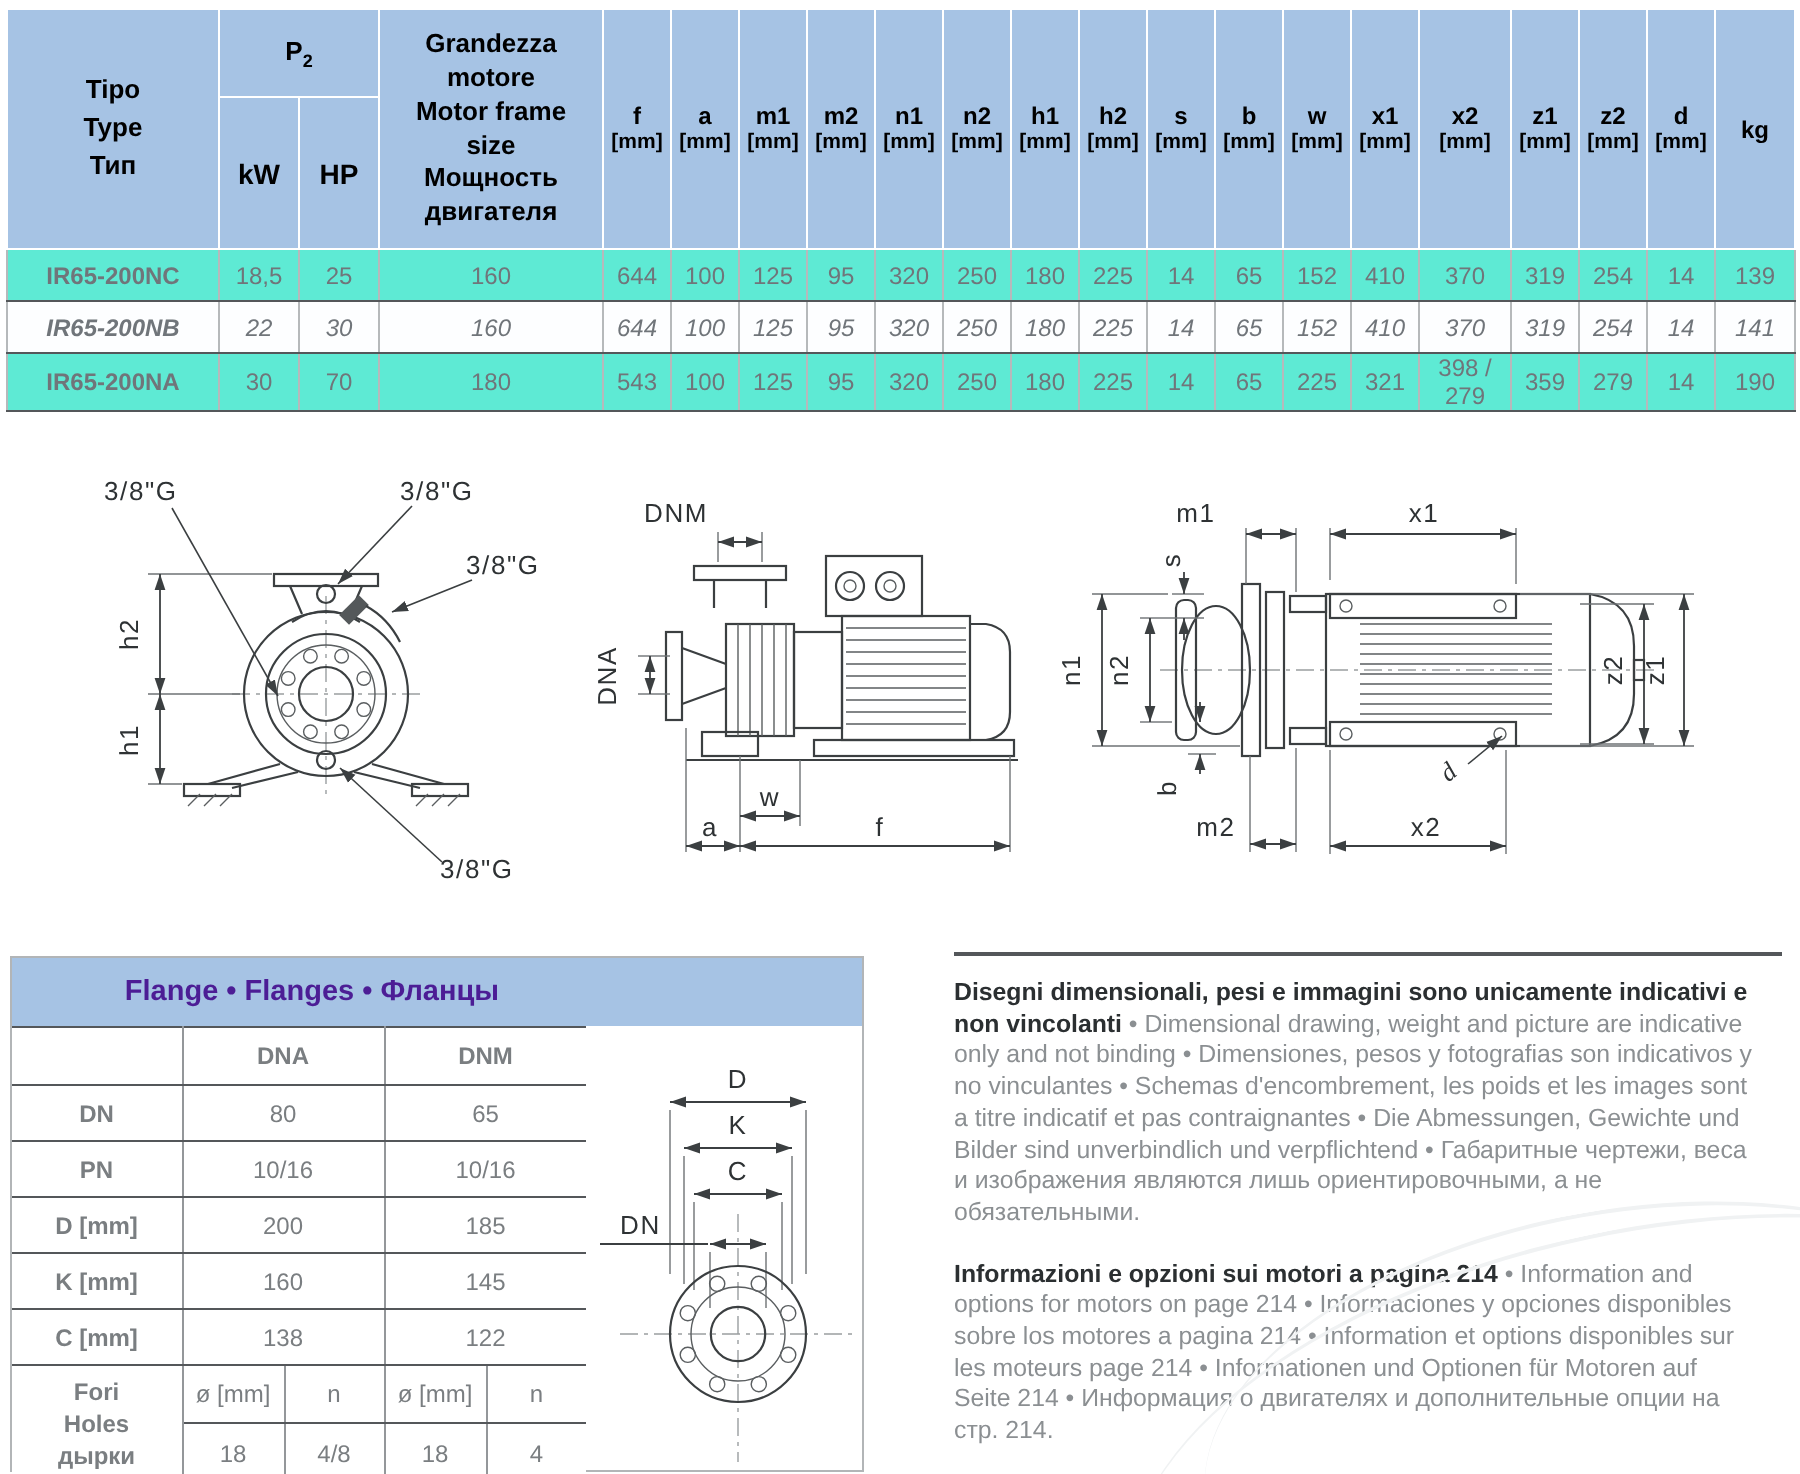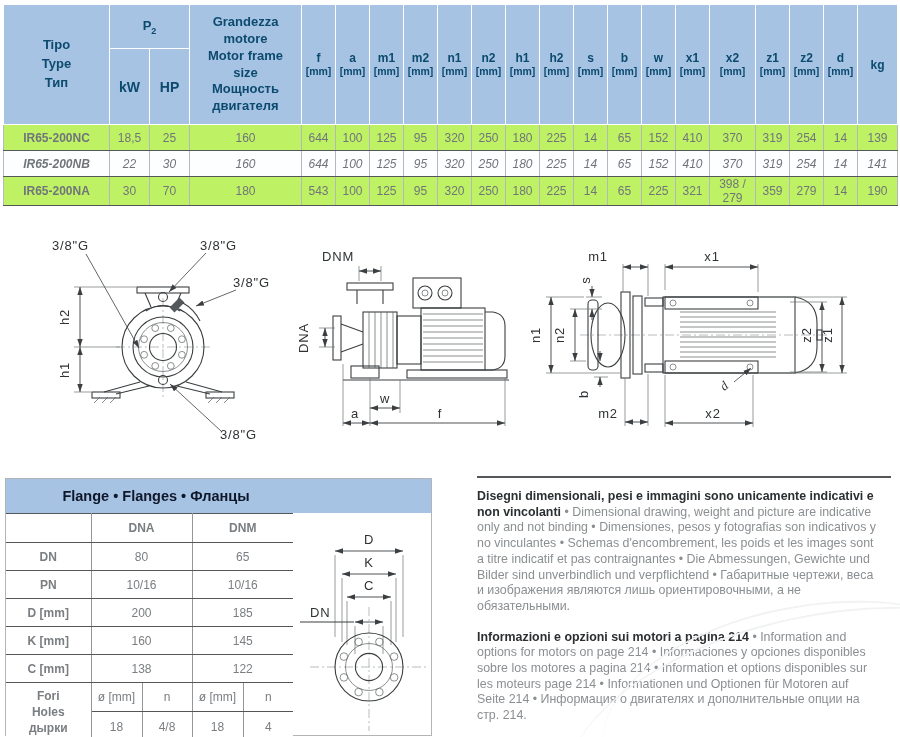--- a/index.html
+++ b/index.html
@@ -1,53 +1,53 @@
 <!DOCTYPE html>
 <html><head>
 <meta charset="utf-8">
 <style>
   html,body{margin:0;padding:0;background:#fff;}
   .page{position:relative;width:900px;height:737px;background:#fff;overflow:hidden;
         font-family:"Liberation Sans",sans-serif;}
 
   
   table.dims{position:absolute;left:3px;top:4px;width:894px;border-collapse:collapse;table-layout:fixed;}
-  table.dims th{background:#a6c3e4;color:#0c4a6e;font-weight:bold;border:1.5px solid #fff;
+  table.dims th{background:#a6c3e4;color:#000000;font-weight:bold;border:1.5px solid #fff;
     text-align:center;vertical-align:middle;padding:0;}
   tr.hrow1{height:44px;} tr.hrow2{height:76px;}
   th.tipo{font-size:13px;white-space:pre-line;line-height:1.45;}
   th.frame{font-size:13px;white-space:pre-line;line-height:1.3;}
   th.p2h{font-size:13px;} th.p2h sub{font-size:9px;}
   th.kwhp{font-size:14px;}
   .th-sym{font-size:12px;line-height:14px;} .th-mm{font-size:10.5px;line-height:13px;}
   th.kgcol{font-size:12px;}
   table.dims td{height:25px;padding:0;text-align:center;font-size:12px;color:#70757a;
     border-top:1.6px solid #54575a;border-bottom:1.6px solid #54575a;
     border-left:1px solid #b6b9bb;border-right:1px solid #b6b9bb;}
-  tr.stripe td{background:#bef264;} tr.plain td{background:#fdfeff;font-style:italic;}
+  tr.stripe td{background:#5eead4;} tr.plain td{background:#fdfeff;font-style:italic;}
   td.type{font-weight:bold;color:#3b4144;}
 
   
   svg{position:absolute;overflow:visible;}
   .ln{fill:none;stroke:#3b3f41;stroke-width:1.1;}
   .tn{fill:none;stroke:#5a5e60;stroke-width:0.7;}
   .solid{fill:#54585a;stroke:none;}
   .dim{fill:none;stroke:#3b3f41;stroke-width:0.9;marker-start:url(#as);marker-end:url(#ae);}
   .dimo{fill:none;stroke:#3b3f41;stroke-width:0.9;marker-end:url(#ae);}
   .ldr{fill:none;stroke:#3b3f41;stroke-width:0.8;marker-end:url(#ae);}
   .ext{fill:none;stroke:#6e7274;stroke-width:0.7;}
   .cl{fill:none;stroke:#9a9ea0;stroke-width:0.7;stroke-dasharray:9 3 2 3;}
   .lbl{font-family:"Liberation Sans",sans-serif;font-size:13px;fill:#2e3234;letter-spacing:0.8px;}
   .lbl-i{font-style:italic;font-family:"Liberation Serif",serif;}
 
   
   .flange-box{position:absolute;left:5px;top:478px;width:427px;height:258px;
     border:1px solid #b2b5b7;background:#fff;box-sizing:border-box;}
   .fbanner{height:34px;background:#a6c3e4;display:flex;align-items:center;}
-  .fbanner-t{display:inline-block;width:300px;text-align:center;color:#0f172a;font-weight:bold;font-size:14.5px;}
+  .fbanner-t{display:inline-block;width:300px;text-align:center;color:#4c1d95;font-weight:bold;font-size:14.5px;}
   table.flg{position:absolute;left:0;top:34px;width:287px;border-collapse:collapse;table-layout:fixed;}
   table.flg td{text-align:center;font-size:12px;color:#7a7e81;background:#fff;
     border-top:1.2px solid #54575a;border-bottom:1.2px solid #54575a;
     border-left:1px solid #94979a;border-right:1px solid #94979a;padding:0;}
   table.flg td:first-child{border-left:none;} table.flg td:last-child{border-right:none;}
   table.flg tr.fh td{height:28px;} table.flg tr.fr td{height:27px;}
   table.flg tr.fs td{height:28px;} table.flg tr.fv td{height:29px;}
   td.flab{font-weight:bold;color:#3b4144;font-size:12.5px;}
   td.fcolh{font-weight:bold;color:#3b4144;font-size:12.5px;}
   td.holes{white-space:pre-line;line-height:1.35;}

